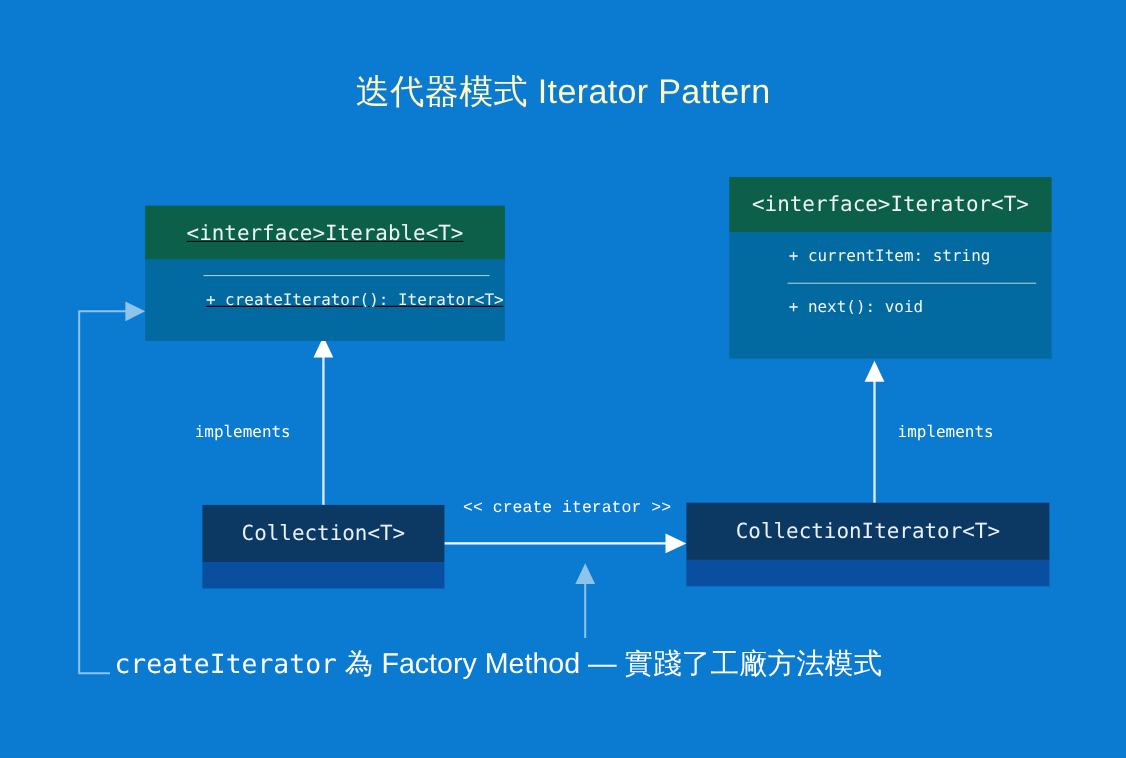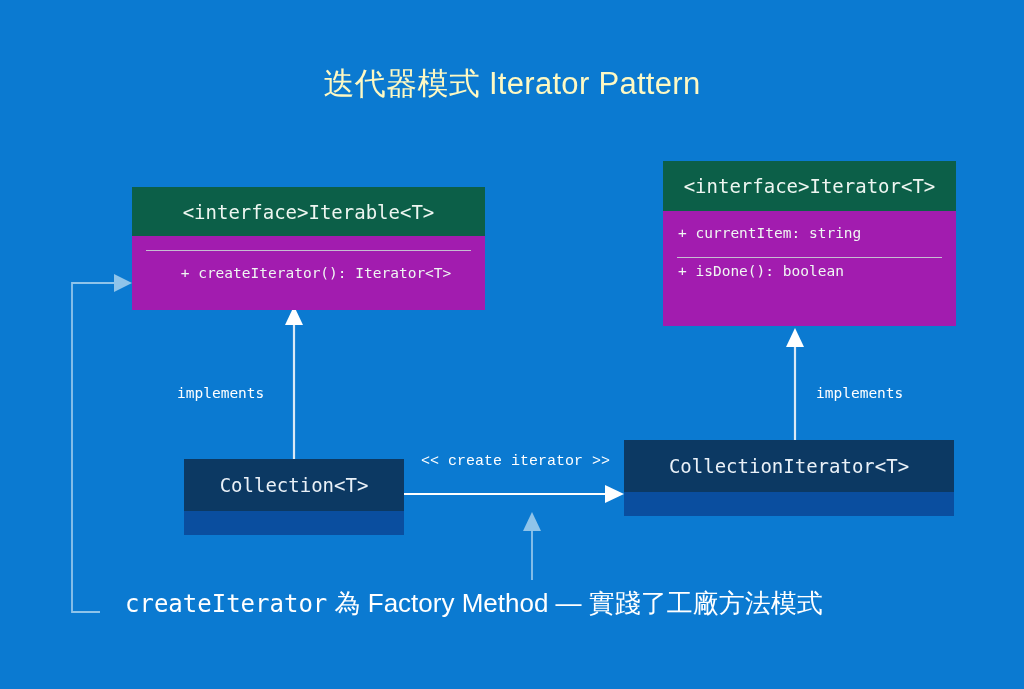--- a/index.html
+++ b/index.html
@@ -65,41 +65,41 @@
   }
   .divider {
     height: 1px;
     background: #cfe6da;
     opacity: .8;
     margin: 0 14px;
   }
 
   
   .iface .hdr { background: #0c5f48; }
-  .iface .body { background: #a21caf; }
+  .iface .body { background: #0369a1; padding-left: 39px; }
 
   
   .cls .hdr { background: #0c3963; }
   .cls .body { background: #0a4e9f; }
   .cls .hdr { color: #eaf1f8; }
 
   
-  #box-iterable      { left: 132px; top: 187px;  width: 353px; }
+  #box-iterable      { left: 132px; top: 187px;  width: 327px; text-decoration: underline; }
   #box-iterable .hdr { height: 49px; }
   #box-iterable .body{ height: 74px; padding-top: 14px; }
 
   #box-iterator      { left: 624px; top: 161px;  width: 293px; margin-left: 39px; }
   #box-iterator .hdr { height: 50px; }
   #box-iterator .body{ height: 115px; padding-top: 9px; }
 
   #box-collection         { left: 184px; top: 459px; width: 220px; }
   #box-collection .hdr    { height: 52px; }
   #box-collection .body   { height: 24px; }
 
-  #box-collectioniterator       { left: 624px; top: 440px; width: 330px; }
+  #box-collectioniterator       { left: 624px; top: 457px; width: 330px; }
   #box-collectioniterator .hdr  { height: 52px; }
   #box-collectioniterator .body { height: 24px; }
 
   
   .edge-label {
     position: absolute;
     color: #ffffff;
     font-family: "DejaVu Sans Mono", "Liberation Mono", monospace;
     font-size: 14.5px;
     white-space: nowrap;
@@ -110,21 +110,20 @@
 
   
   .caption {
     position: absolute;
     left: 104px;
     top: 584px;
     color: #ffffff;
     font-size: 26px;
     line-height: 38px;
     white-space: nowrap;
-    margin-left: 21px;
   }
   .caption .mono {
     font-family: "DejaVu Sans Mono", "Liberation Mono", monospace;
     font-size: 24px;
   }
 
   
   #wires {
     position: absolute;
     left: 0; top: 0;
@@ -164,21 +163,21 @@
       <div class="divider"></div>
       <div class="row" style="padding-top:9px;text-align:center;">+ createIterator(): Iterator&lt;T&gt;</div>
     </div>
   </div>
 
   <div class="uml iface" id="box-iterator">
     <div class="hdr">&lt;interface&gt;Iterator&lt;T&gt;</div>
     <div class="body">
       <div class="row">+ currentItem: string</div>
       <div class="divider" style="margin-top:10px;"></div>
-      <div class="row">+ isDone(): boolean</div>
+      <div class="row" style="padding-top:9px;">+ next(): void</div>
     </div>
   </div>
 
   <div class="uml cls" id="box-collection">
     <div class="hdr">Collection&lt;T&gt;</div>
     <div class="body"></div>
   </div>
 
   <div class="uml cls" id="box-collectioniterator">
     <div class="hdr">CollectionIterator&lt;T&gt;</div>

